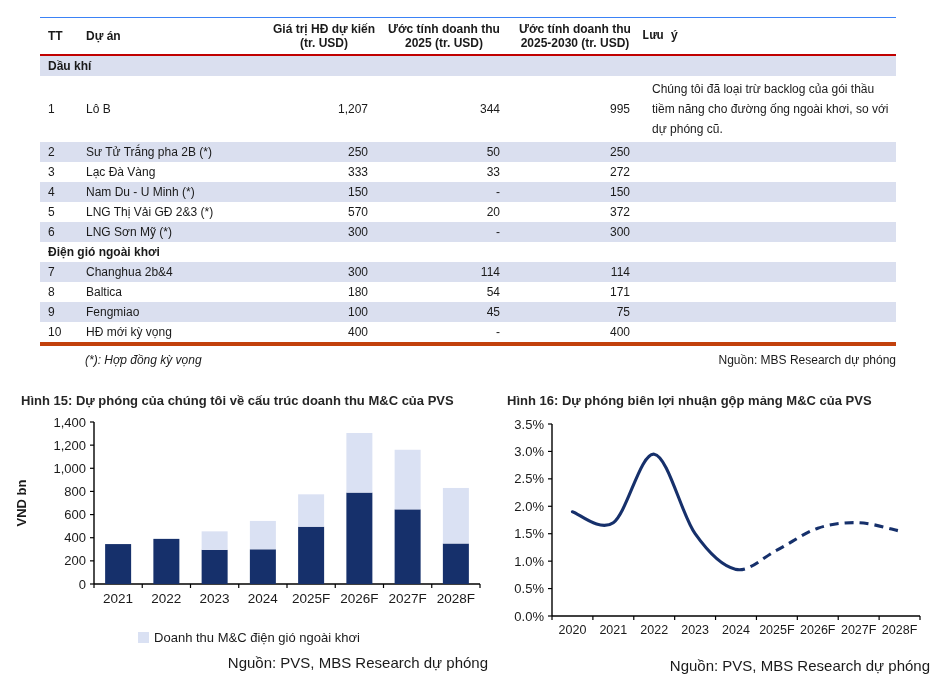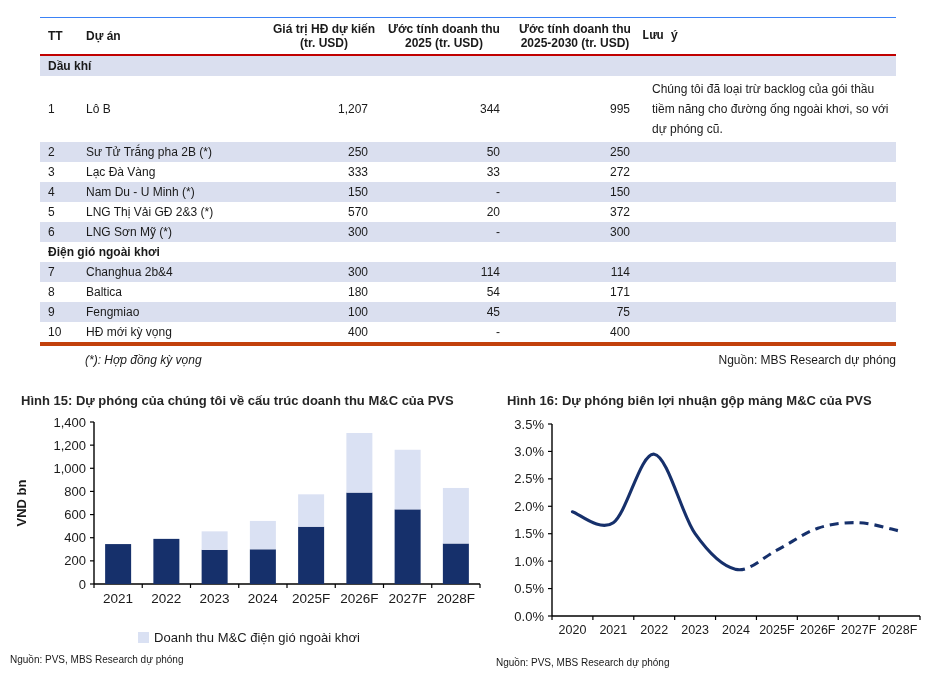--- a/index.html
+++ b/index.html
@@ -42,21 +42,21 @@
   .footnote { font-style:italic; padding-left:45px; }
 
   .figures { display:flex; gap:8px; padding-left:10px; margin-top:26px; }
   .fig15 { width:478px; }
   .fig16 { width:434px; }
   .chart-title { padding-left:11px; white-space:nowrap; }
   .fig svg { display:block; margin-top:8px; }
   .legend { display:flex; justify-content:center; align-items:center; font-size:13px; margin-top:2px; }
   .legend .item { display:flex; align-items:center; margin:0 7px; }
   .legend .sw { width:11px; height:11px; display:inline-block; margin-right:5px; }
-  .chart-source { font-size:10px; margin-top:9px; color:#1a1a1a; }
+  .chart-source { font-size:15px; text-align:right; margin-top:9px; color:#1a1a1a; }
 </style>
 </head>
 <body>
 
 <div class="page">
 
 
   <table class="mc-table">
     <colgroup>
       <col style="width:40px">

